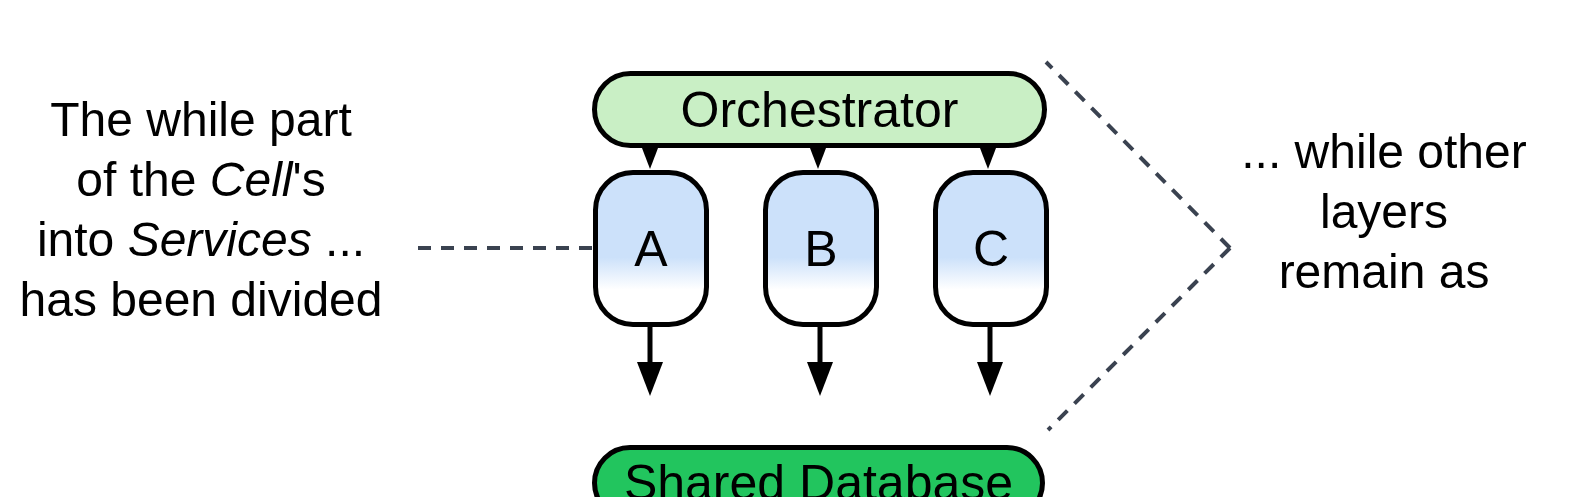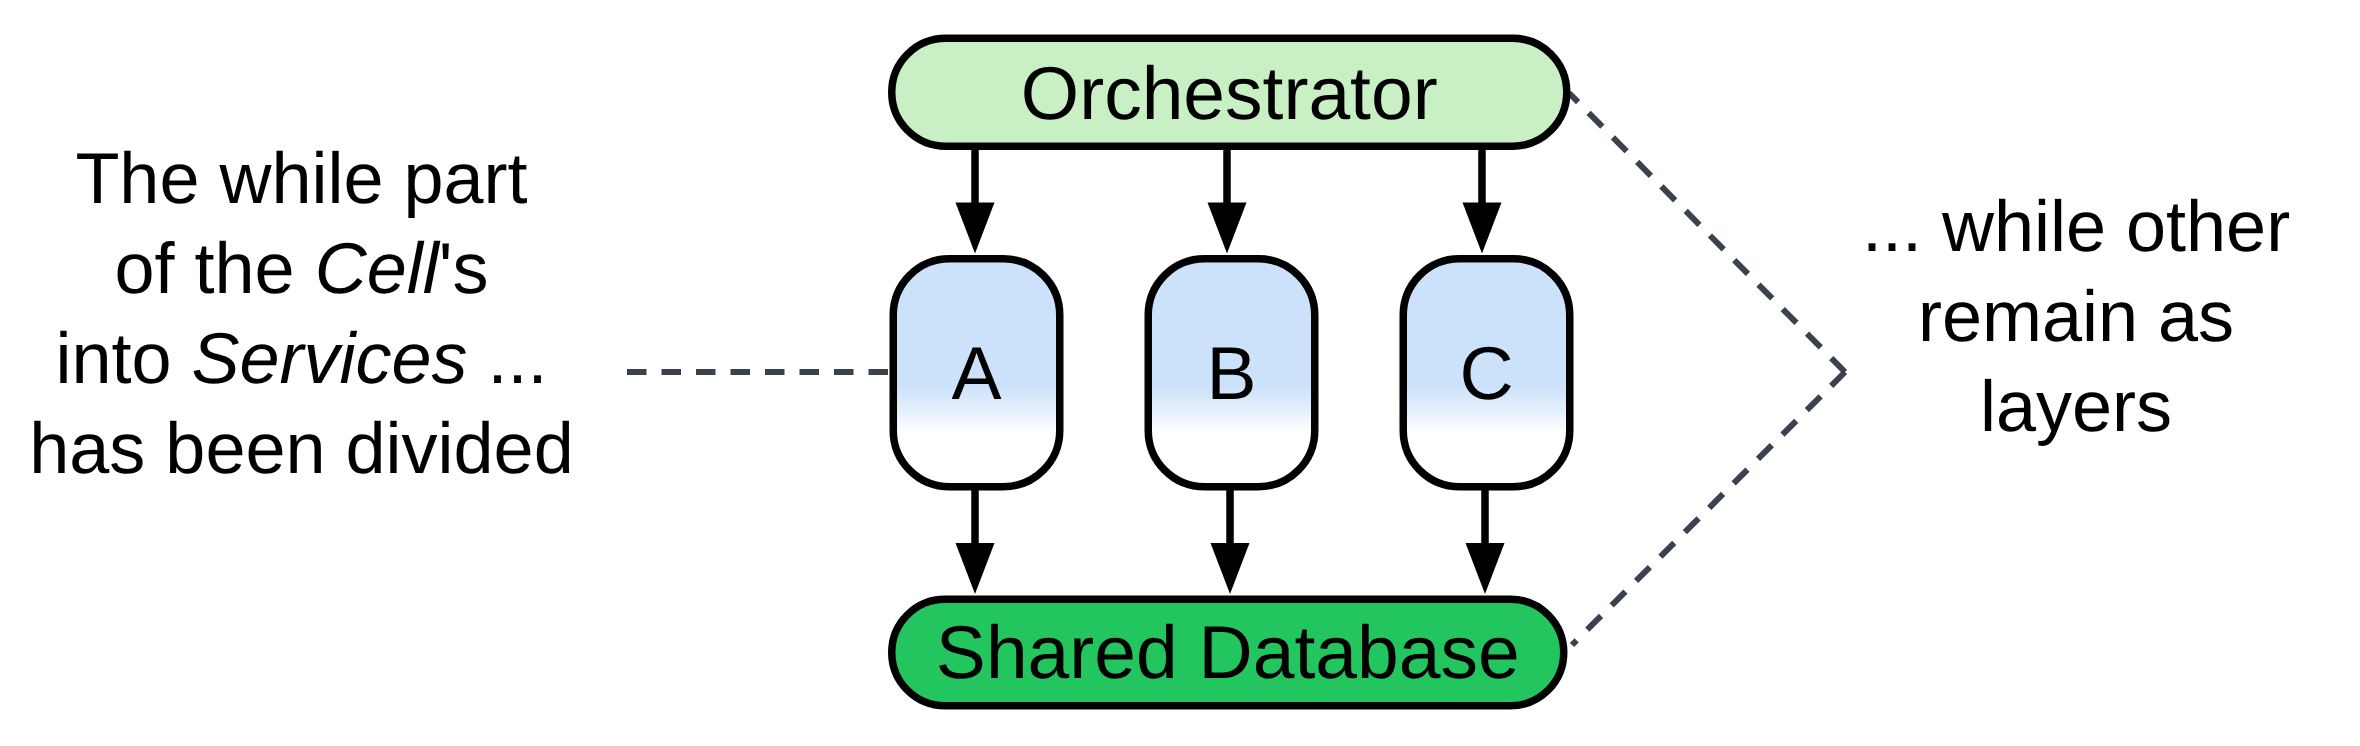--- a/index.html
+++ b/index.html
@@ -30,20 +30,21 @@
   .note-right { left: 1224px; top: 122px; width: 320px; }
   .it { font-style: italic; }
   .pill {
     position: absolute;
     box-sizing: border-box;
     border: 5px solid #000000;
     display: flex;
     align-items: center;
     justify-content: center;
     font-size: 50px;
+    margin-top: 48px;
   }
   .pill-orchestrator { left: 592px; top: 23px;  width: 455px; height: 77px; border-radius: 39px; }
   .pill-database     { left: 592px; top: 397px; width: 453px; height: 76px; border-radius: 38px; }
   .service-box {
     position: absolute;
     box-sizing: border-box;
     border: 5px solid #000000;
     border-radius: 40px;
     width: 116px; height: 157px;
     top: 170px;
@@ -96,22 +97,22 @@
 
   <div class="note note-left">
     <div>The while part</div>
     <div><span>of the </span><span class="it">Cell</span><span>'s</span></div>
     <div><span>into </span><span class="it">Services</span><span> ...</span></div>
     <div>has been divided</div>
   </div>
 
   <div class="note note-right">
     <div>... while other</div>
+    <div>layers</div>
     <div>remain as</div>
-    <div>layers</div>
   </div>
 
   <div class="pill pill-orchestrator" style="background: rgb(201, 239, 197);">
     <span>Orchestrator</span>
   </div>
 
   <div class="service-box service-a" style="background: linear-gradient(rgb(204, 225, 250) 0%, rgb(204, 225, 250) 56%, rgb(255, 255, 255) 78%);">
     <span>A</span>
   </div>
   <div class="service-box service-b" style="background: linear-gradient(rgb(204, 225, 250) 0%, rgb(204, 225, 250) 56%, rgb(255, 255, 255) 78%);">

